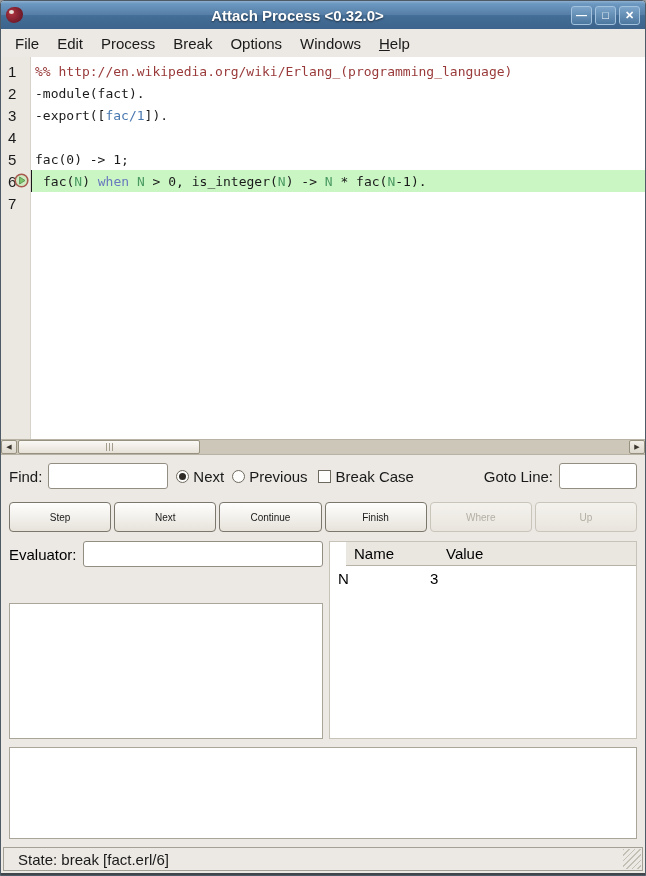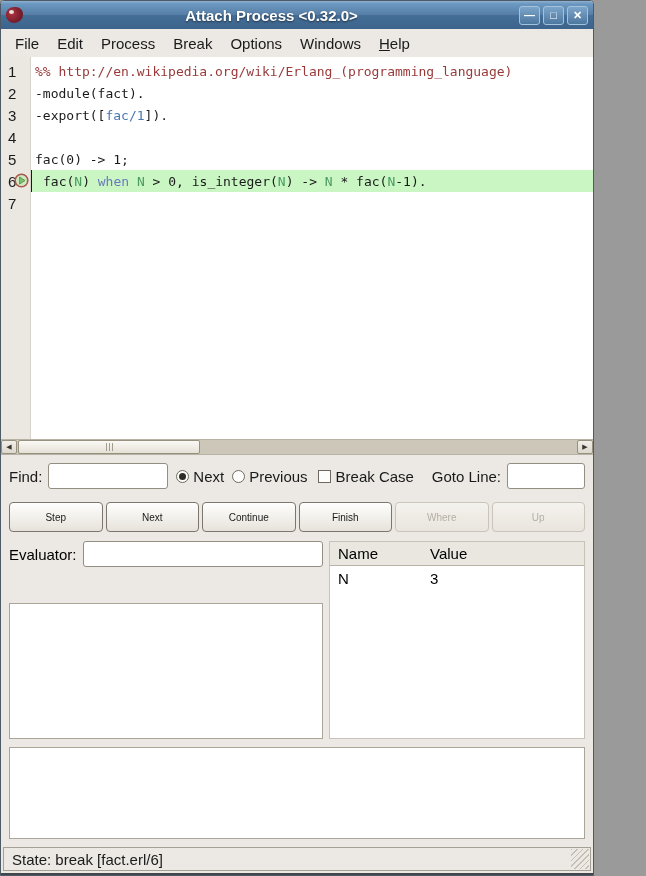--- a/index.html
+++ b/index.html
@@ -1,20 +1,20 @@
 <!DOCTYPE html>
 <html><head>
 <meta charset="utf-8">
 <style>
   * { box-sizing: border-box; margin: 0; padding: 0; }
   html,body { width:646px; }
   body { font-family: "Liberation Sans", sans-serif; background:#9a9a9a; }
 
   .window {
-    width:594px; height:876px;
+    width:646px; height:876px;
     border:1px solid #4e5a66;
     background:#ece9e4;
     display:flex; flex-direction:column;
     border-radius:4px 4px 0 0;
     overflow:hidden;
   }
 
   
   .titlebar {
     height:28px; flex:0 0 28px;
@@ -155,37 +155,37 @@
   .left-col { flex:0 0 314px; width:314px; display:flex; flex-direction:column;gap:32px; }
   .eval-row { height:30px; flex:0 0 30px; display:flex; align-items:center; font-size:15px; }
   .eval-input { flex:1; margin-left:6px; }
   .output-panel { flex:1; margin-top:2px; background:#fff; border:1px solid #a9a599; }
   .right-col {
     flex:1; margin-top:2px; background:#fff; border:1px solid #c7c3b8;
     display:flex; flex-direction:column;
   }
   .table-header {
     height:24px; flex:0 0 24px; display:flex; align-items:center;
-    background:#eae7e1; border-bottom:1px solid #b7b2a6; font-size:15px;
+    background:#eae7e1; border-bottom:1px solid #b7b2a6; font-size:15px;margin-left:16px;
   }
   .col-name { flex:0 0 100px; width:100px; padding-left:8px; }
   .col-value { flex:1; }
   .table-row { height:24px; display:flex; align-items:center; font-size:15px; background:#fff; }
 
   
   .trace-panel {
     height:92px; flex:0 0 92px; margin:8px 8px 0 8px;
     background:#fff; border:1px solid #a9a599;
   }
 
   
   .statusbar {
     height:24px; flex:0 0 24px; margin:8px 2px 0 2px;
     border:1px solid #a4a095; background:#ece9e4;
-    display:flex; align-items:center; padding-left:8px;
+    display:flex; align-items:center; padding-left:14px;
     font-size:15px; color:#1a1a1a; position:relative;
   }
   .resize-grip {
     position:absolute; right:1px; top:1px; bottom:1px; width:18px;
     background:repeating-linear-gradient(135deg, #c3bfb4 0 1px, transparent 1px 4px);
   }
   .bottom-strip { height:5px; flex:0 0 5px; background:#41464c; margin-top:2px; }
 </style>
 </head>
 <body>

